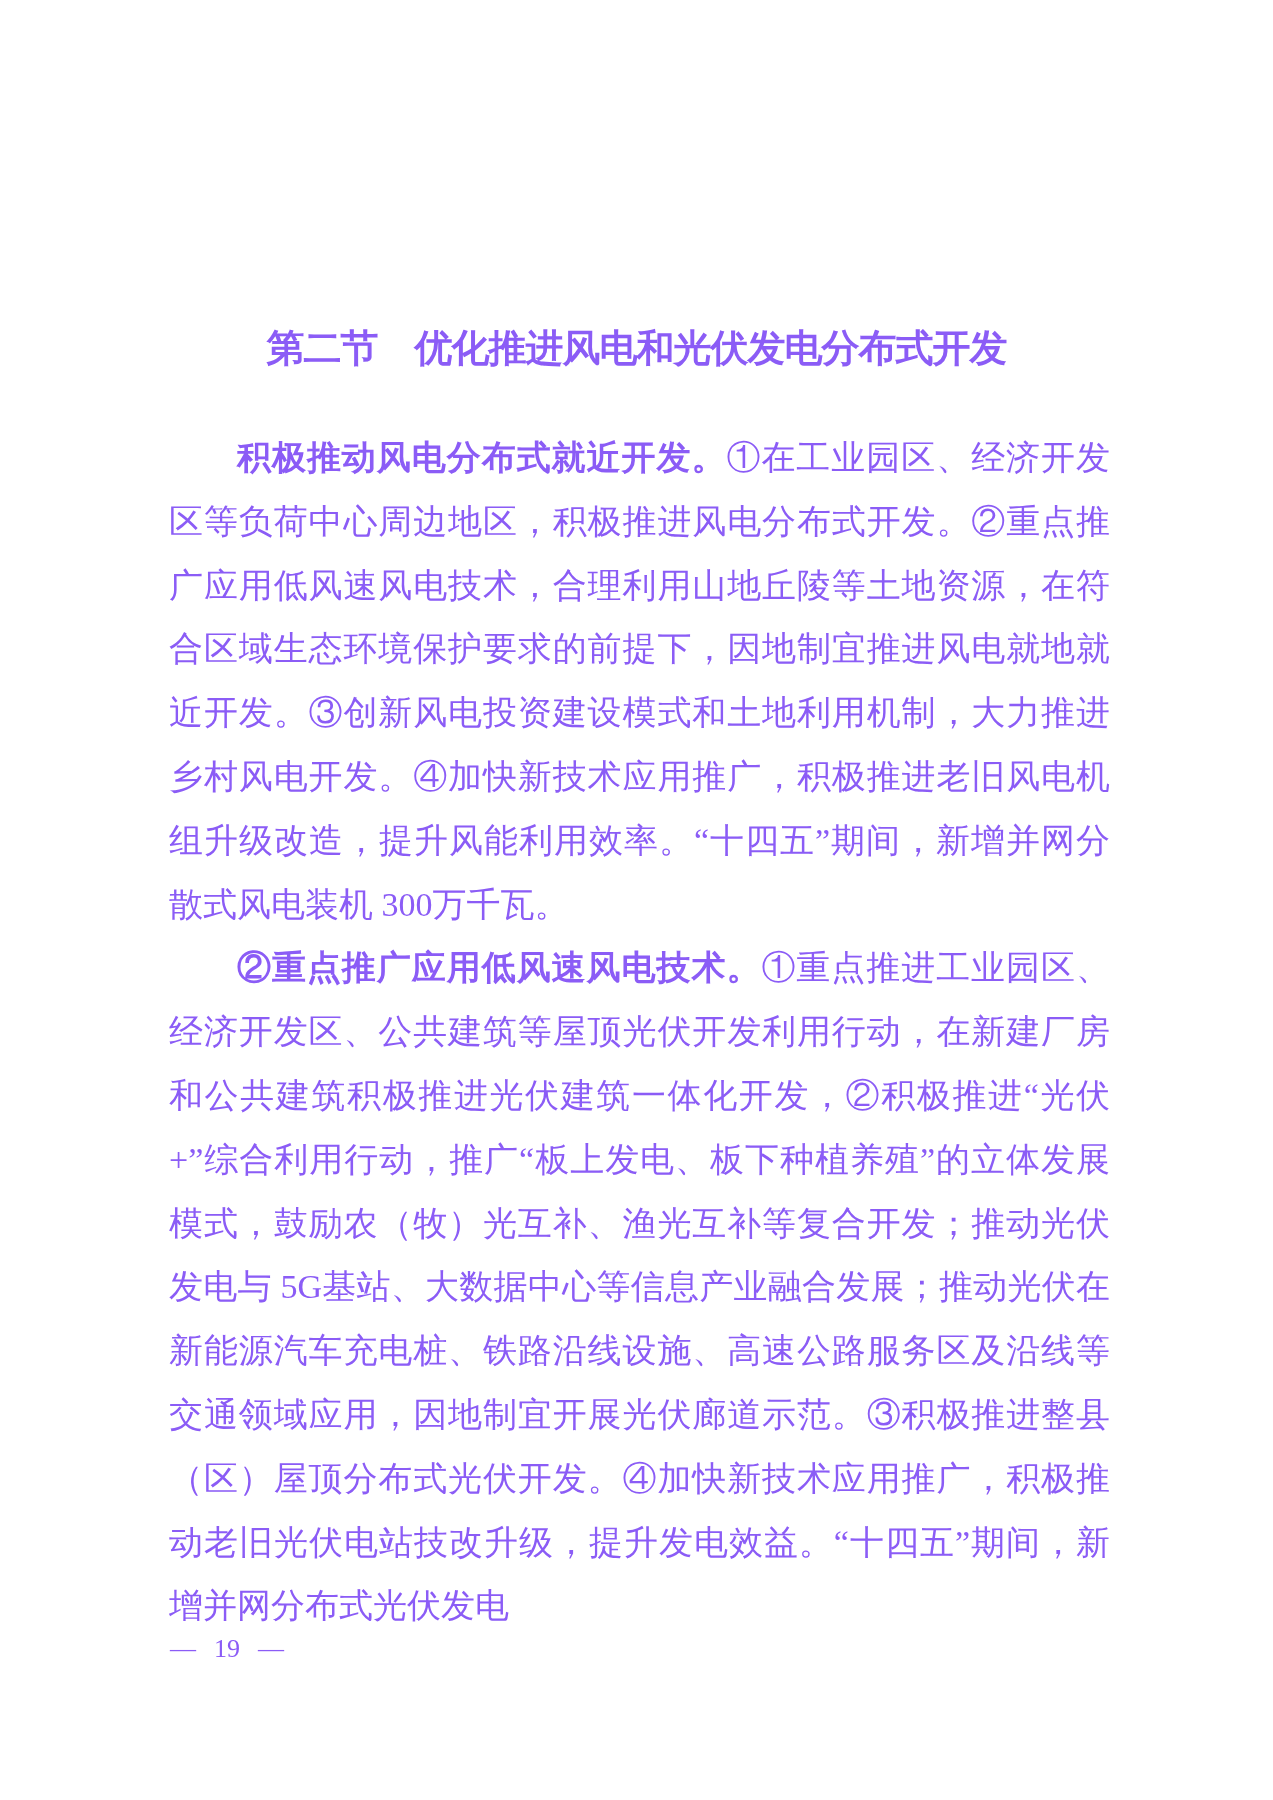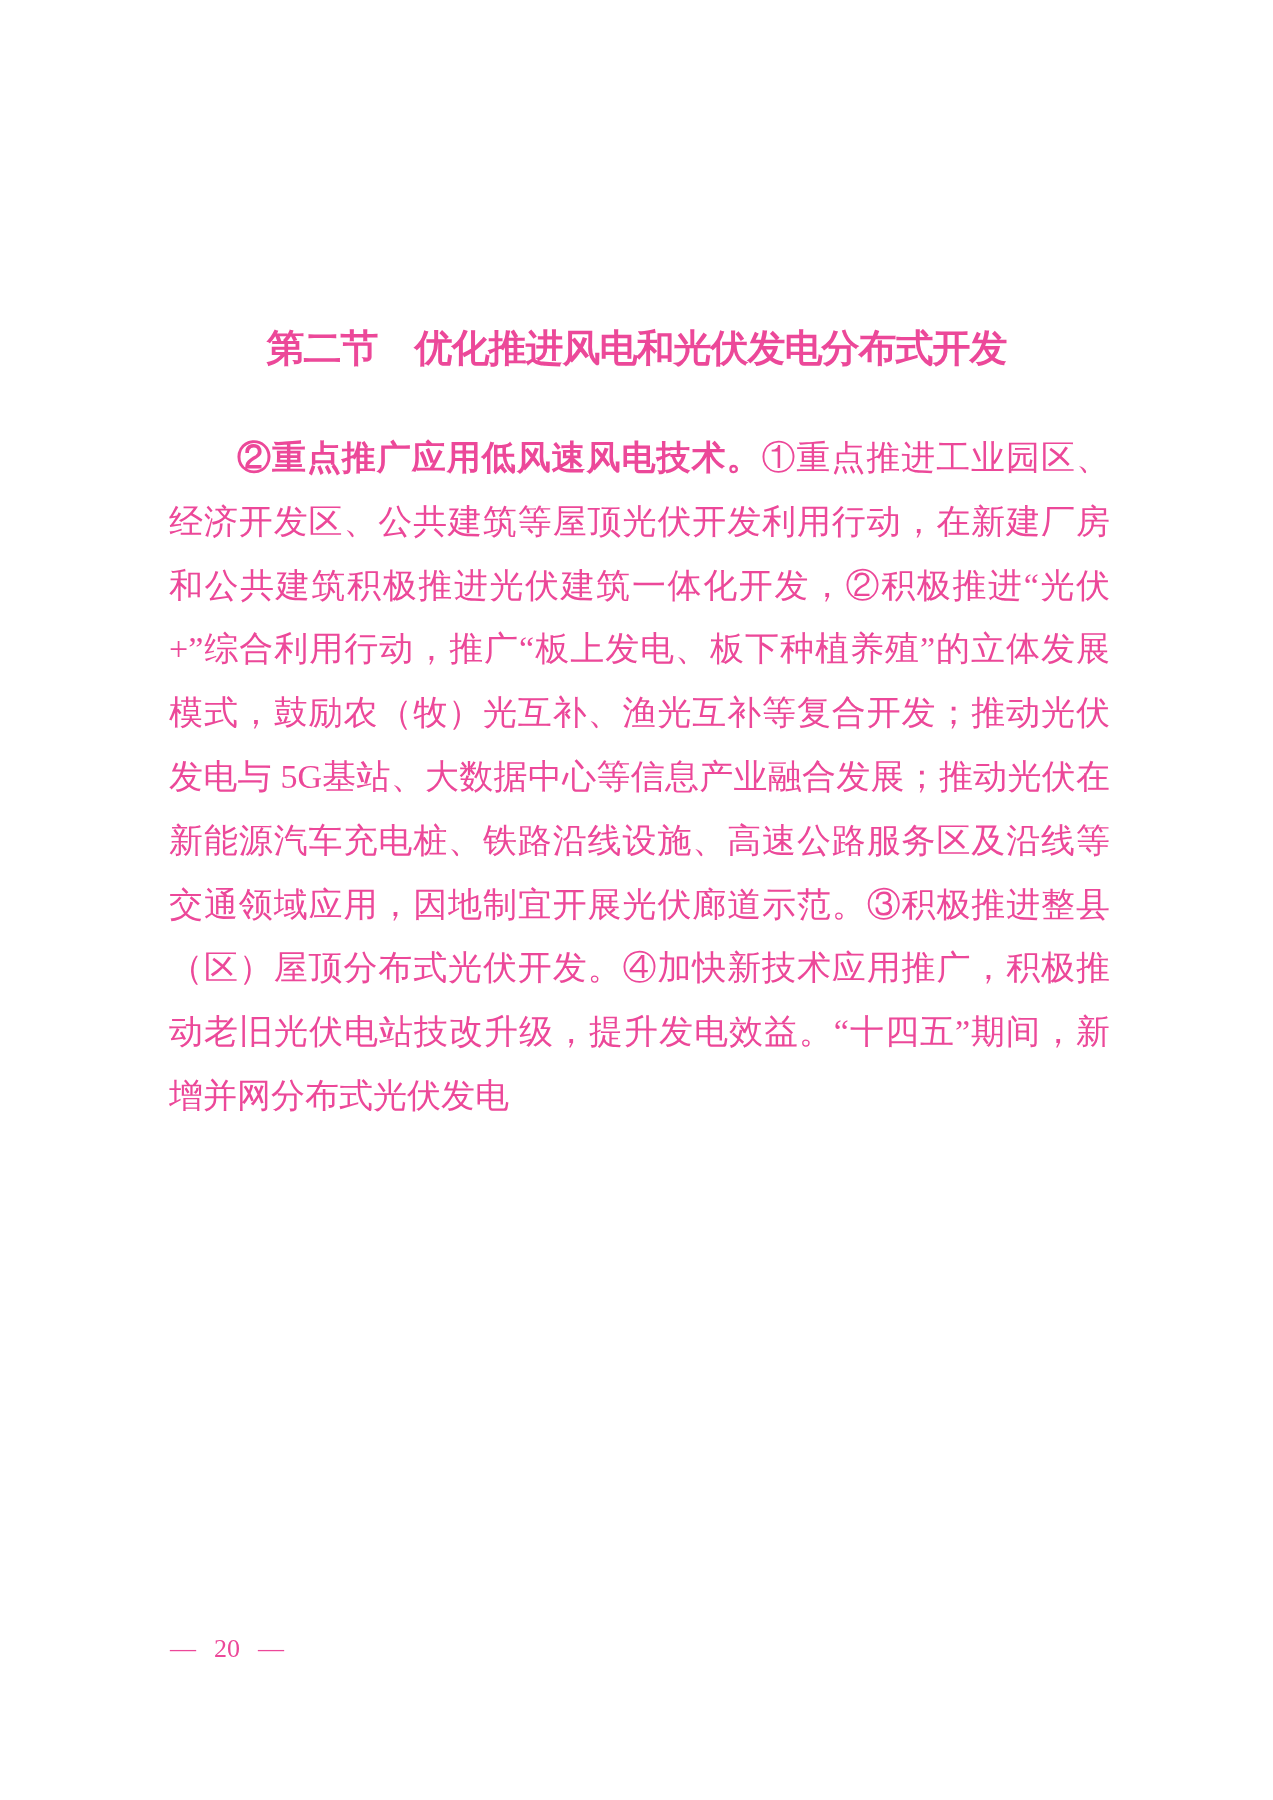--- a/index.html
+++ b/index.html
@@ -5,21 +5,21 @@
   html, body {
     margin: 0;
     padding: 0;
     background: #ffffff;
   }
   .page {
     position: relative;
     width: 1273px;
     height: 1800px;
     background: #ffffff;
-    color: #ec4899;
+    color: #8b5cf6;
     font-family: "Liberation Serif", "DejaVu Serif", serif;
     overflow: hidden;
   }
   .section-title {
     position: absolute;
     top: 300px;
     left: 0;
     right: 0;
     text-align: center;
     font-size: 38px;
@@ -59,22 +59,23 @@
   }
 </style>
 </head>
 <body>
 
 <div class="page">
 
   <h1 class="section-title">第二节　优化推进风电和光伏发电分布式开发</h1>
 
   <div class="body-text">
+    <p><span class="lead">积极推动风电分布式就近开发。</span><span>①在工业园区、经济开发区等负荷中心周边地区，积极推进风电分布式开发。②重点推广应用低风速风电技术，合理利用山地丘陵等土地资源，在符合区域生态环境保护要求的前提下，因地制宜推进风电就地就近开发。③创新风电投资建设模式和土地利用机制，大力推进乡村风电开发。④加快新技术应用推广，积极推进老旧风电机组升级改造，提升风能利用效率。“十四五”期间，新增并网分散式风电装机 300万千瓦。</span></p>
     <p><span class="lead">②重点推广应用低风速风电技术。</span><span>①重点推进工业园区、经济开发区、公共建筑等屋顶光伏开发利用行动，在新建厂房和公共建筑积极推进光伏建筑一体化开发，②积极推进“光伏+”综合利用行动，推广“板上发电、板下种植养殖”的立体发展模式，鼓励农（牧）光互补、渔光互补等复合开发；推动光伏发电与 5G基站、大数据中心等信息产业融合发展；推动光伏在新能源汽车充电桩、铁路沿线设施、高速公路服务区及沿线等交通领域应用，因地制宜开展光伏廊道示范。③积极推进整县（区）屋顶分布式光伏开发。④加快新技术应用推广，积极推动老旧光伏电站技改升级，提升发电效益。“十四五”期间，新增并网分布式光伏发电</span></p>
   </div>
 
   <div class="page-footer">
     <span>—</span>
-    <span>20</span>
+    <span>19</span>
     <span>—</span>
   </div>
 
 </div>
 
 </body></html>

